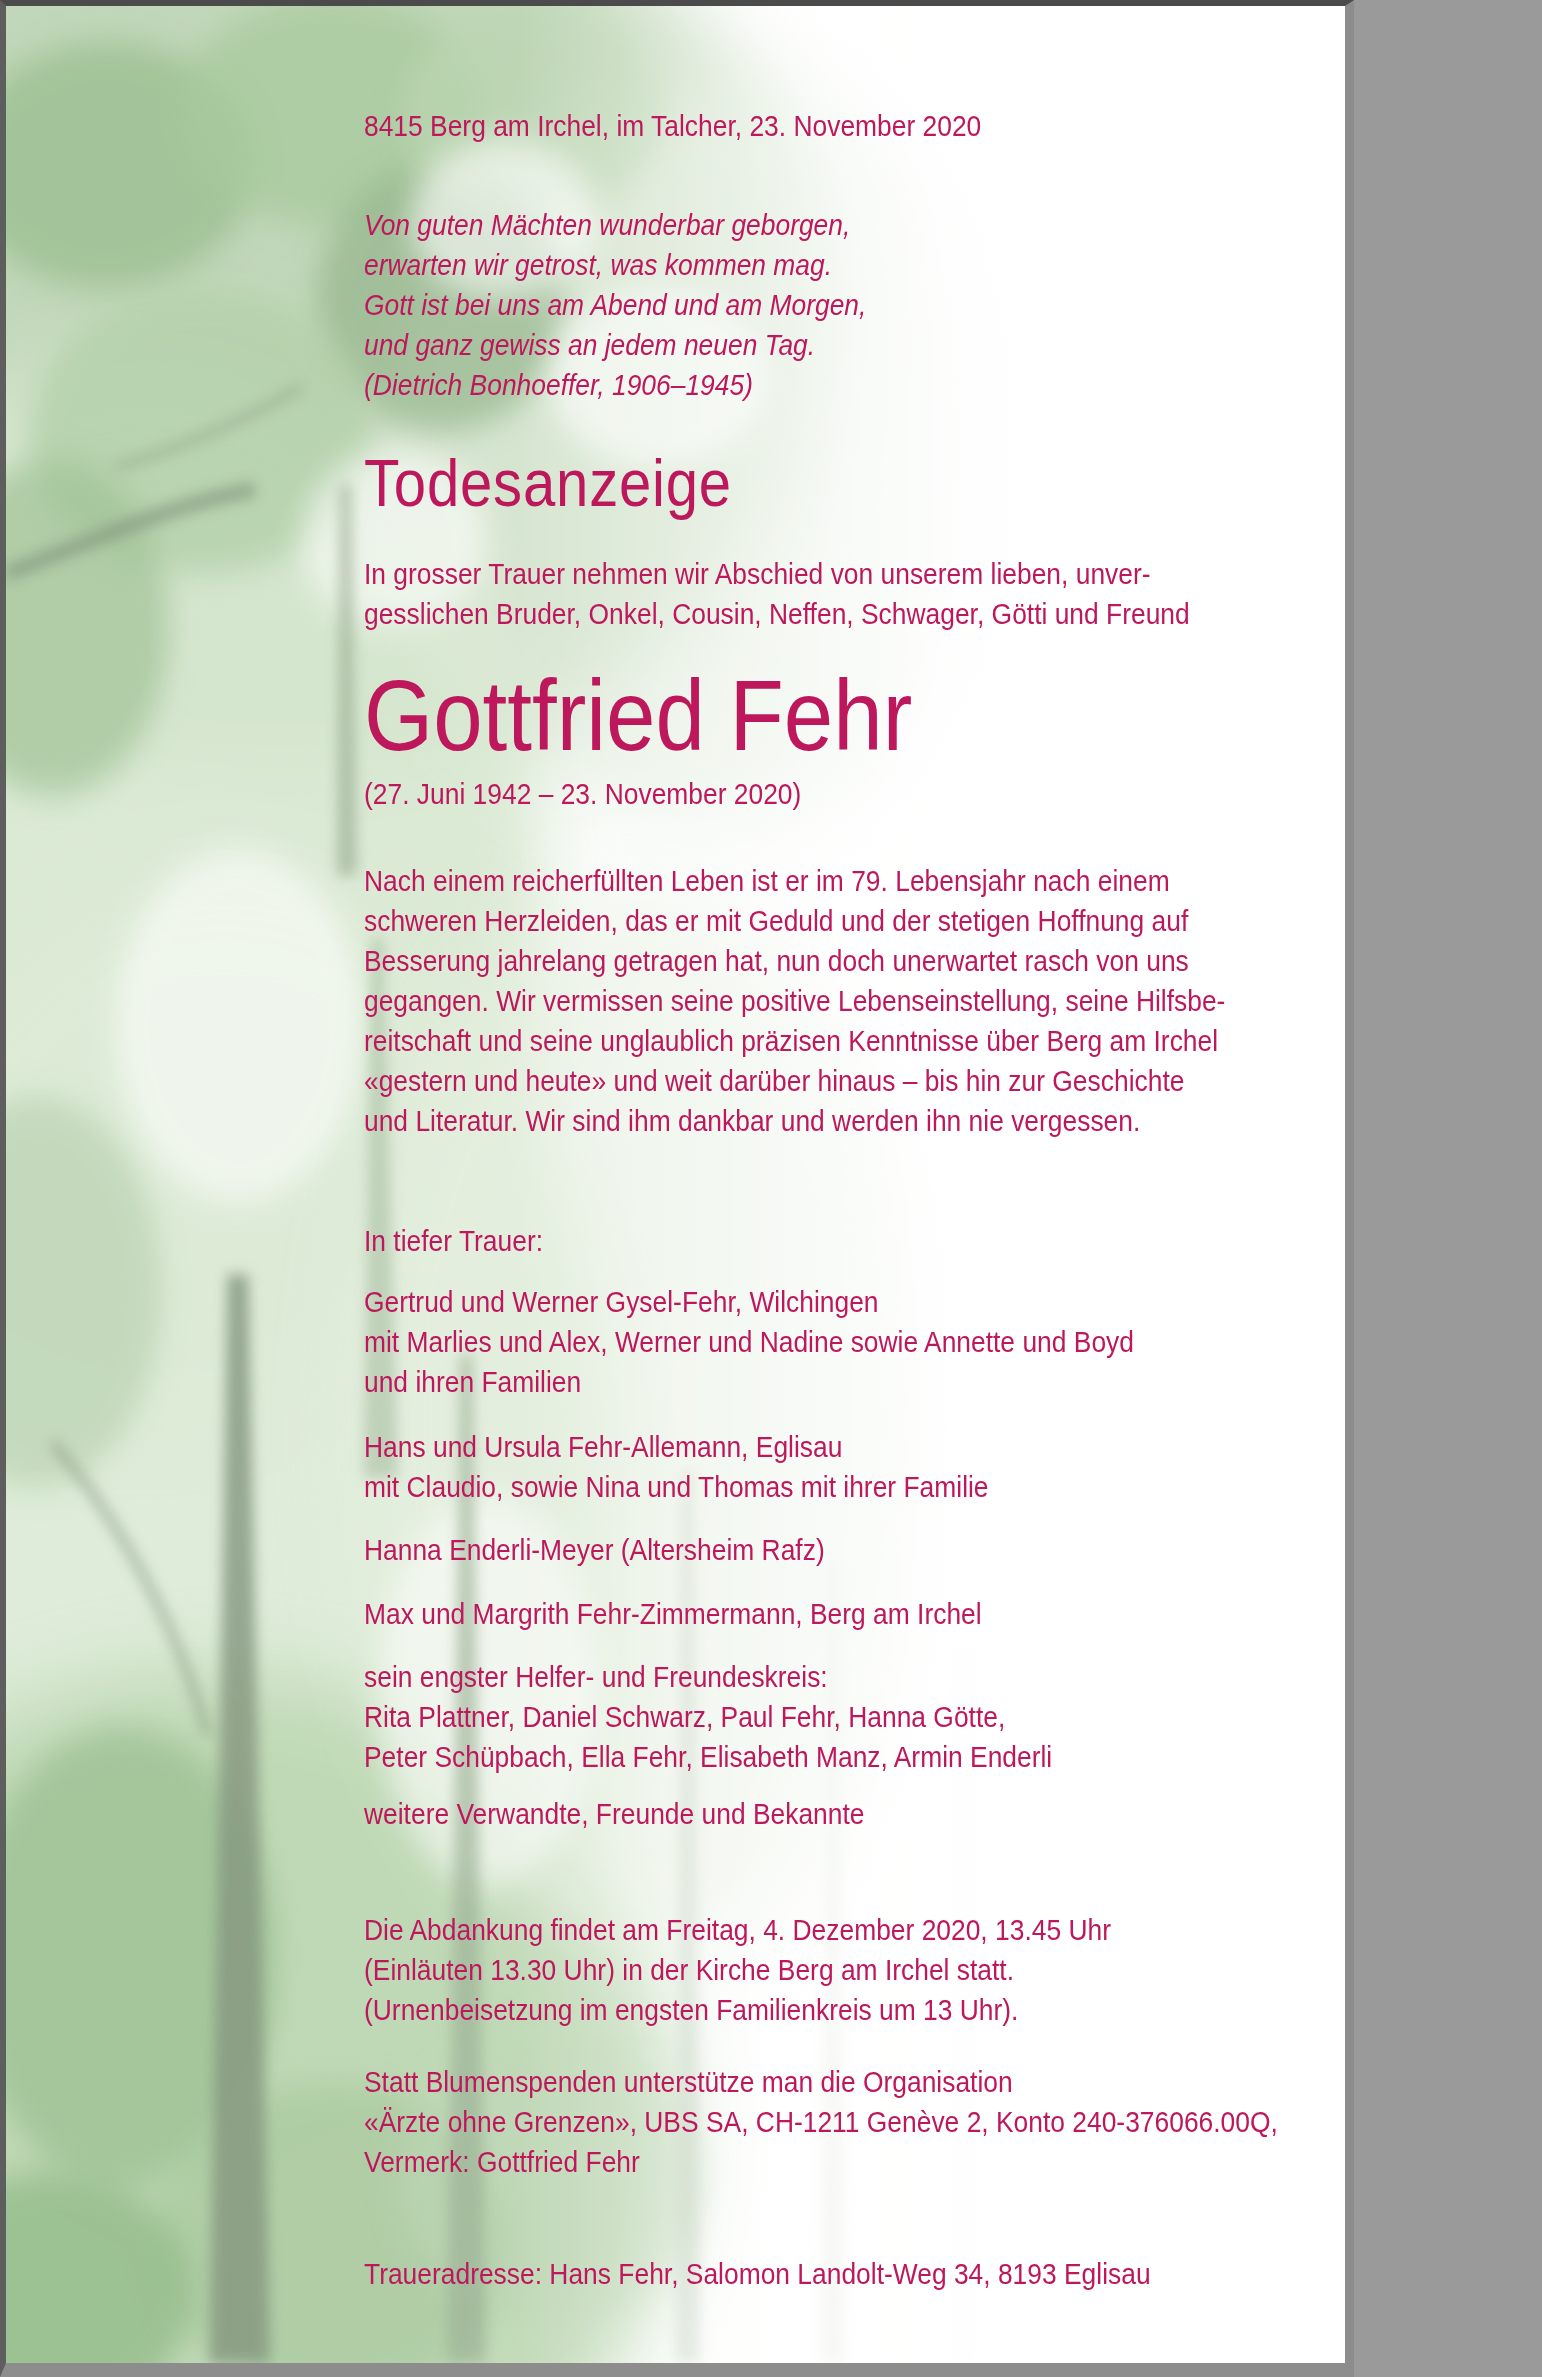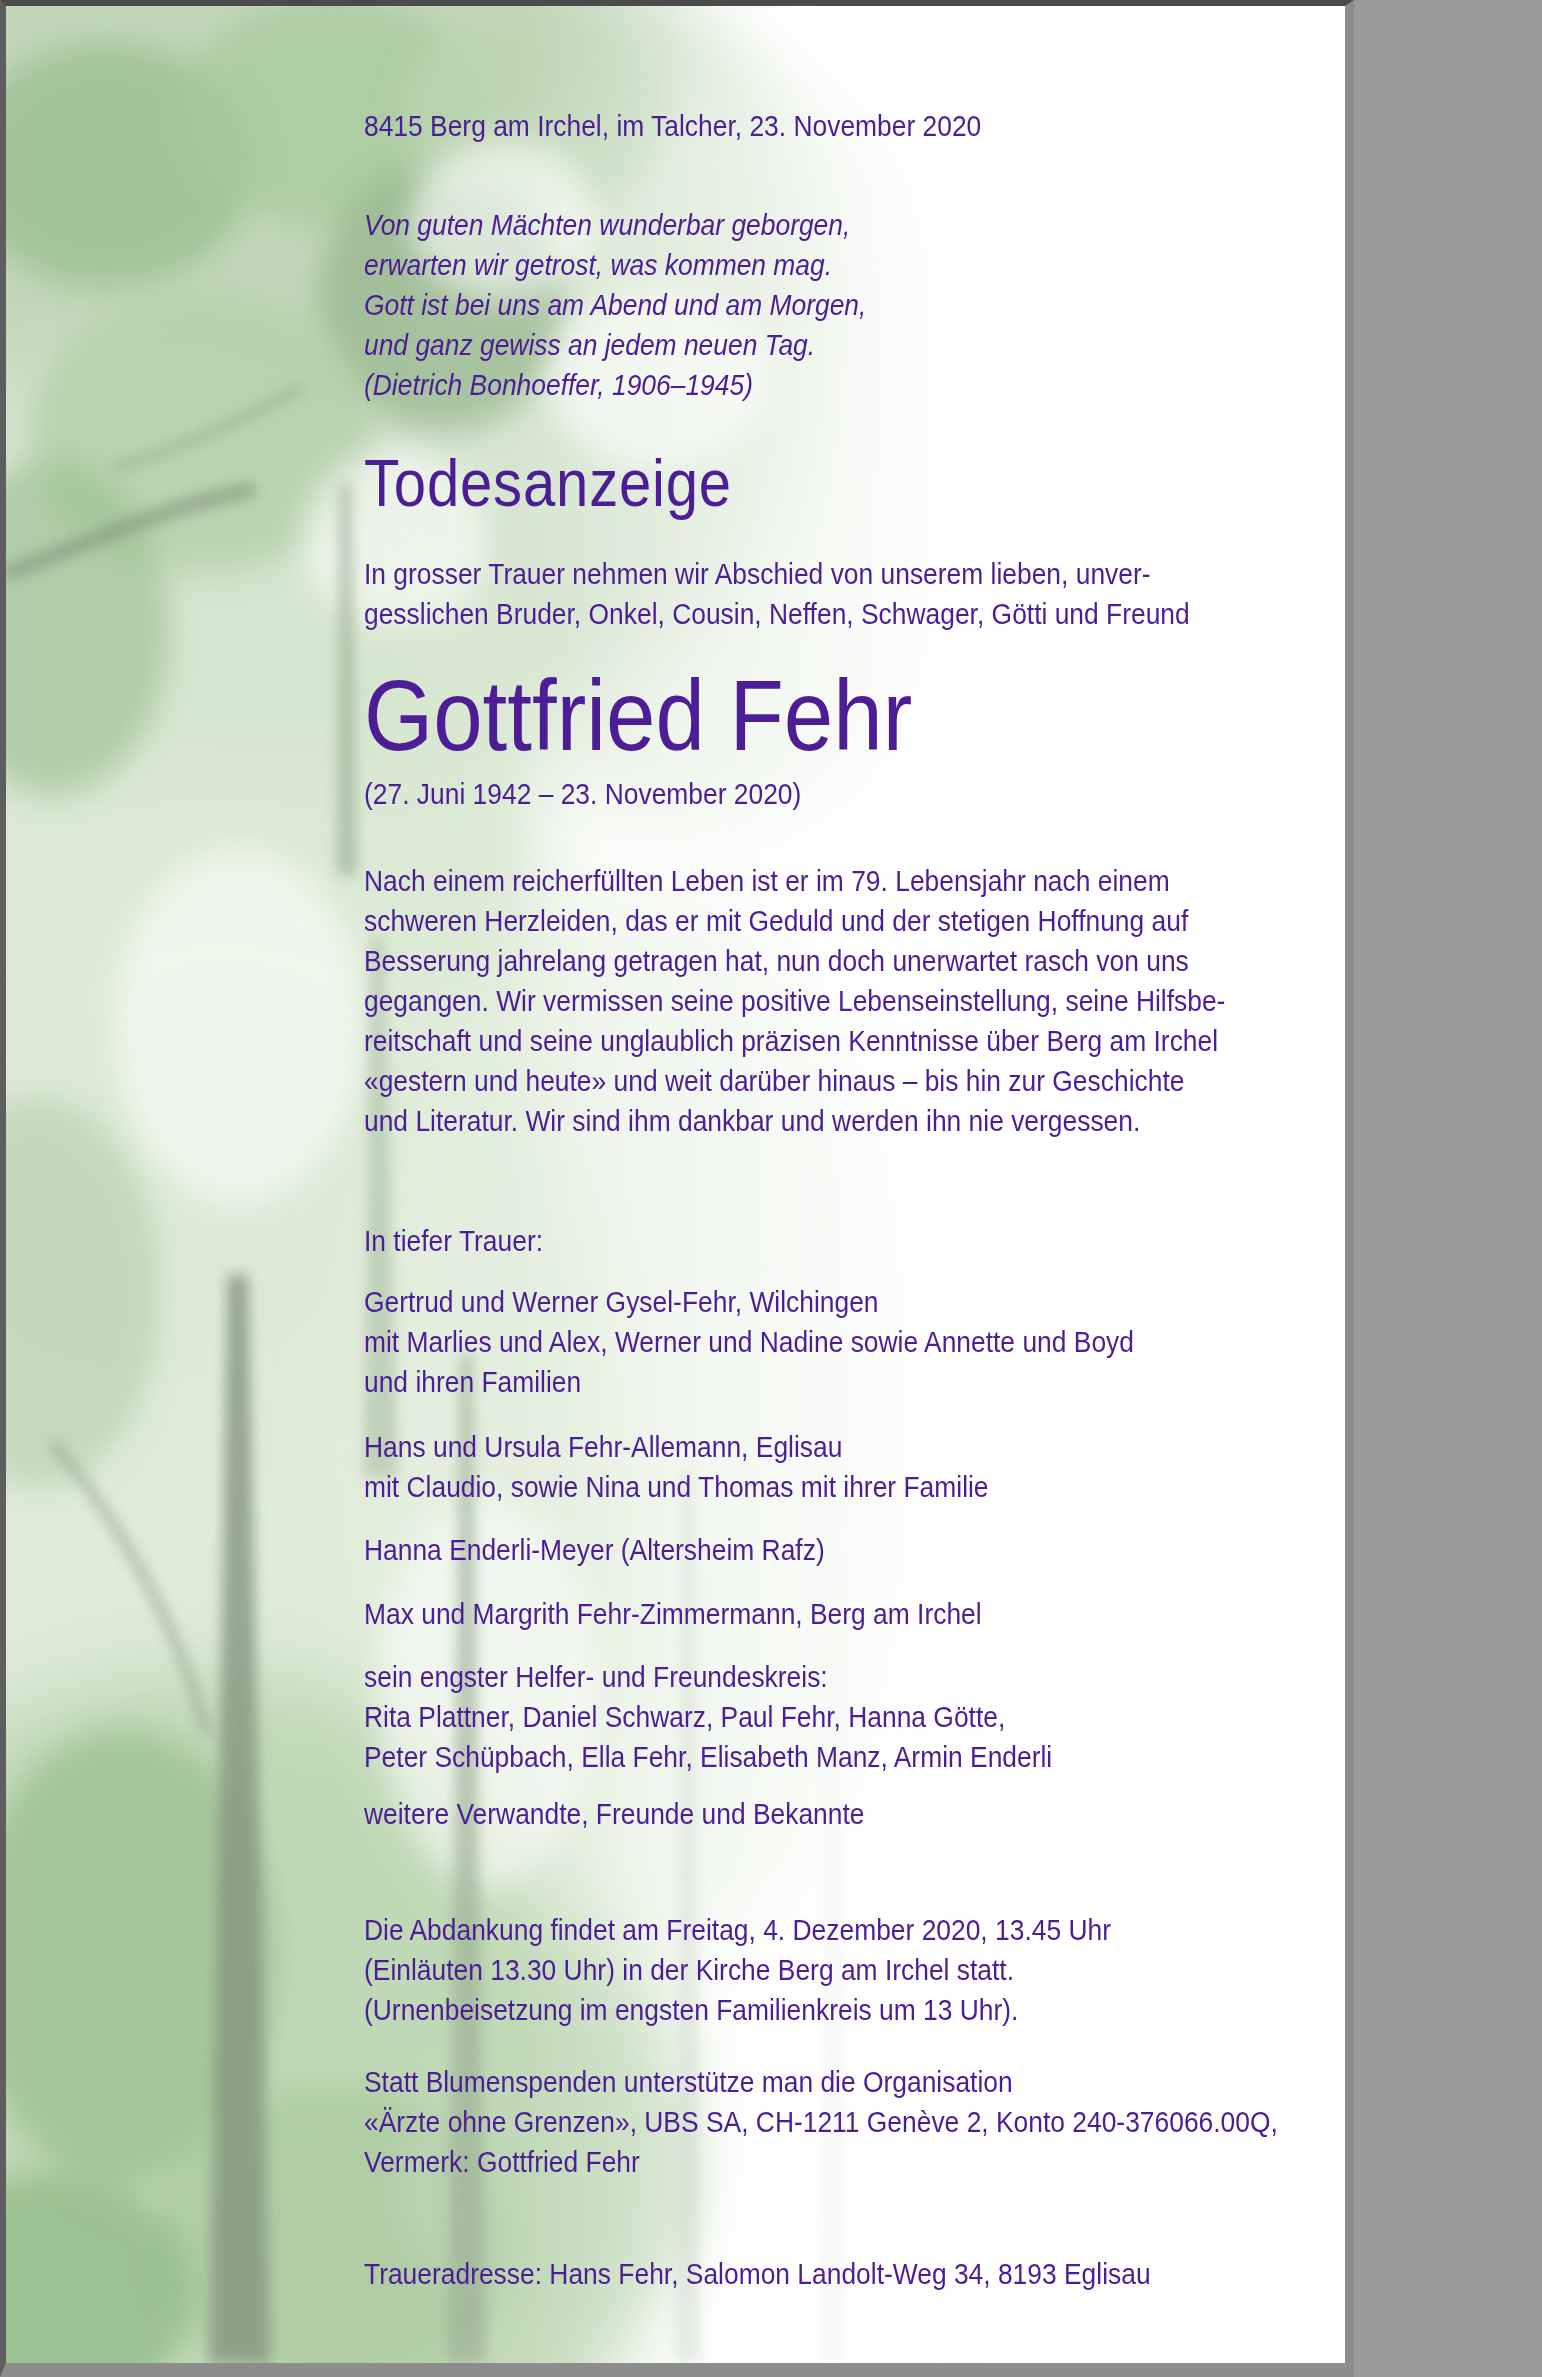--- a/index.html
+++ b/index.html
@@ -7,21 +7,21 @@
     position:relative;
     width:1354px;height:2377px;
     box-sizing:border-box;
     background:#ffffff;
     border-top:6.3px solid #4b4b4b;
     border-left:6.3px solid #5e5e5e;
     border-right:9.8px solid #8d8d8d;
     border-bottom:14.3px solid #8d8d8d;
     overflow:hidden;
     font-family:"Liberation Sans","DejaVu Sans",sans-serif;
-    color:#4c1d95;
+    color:#be185d;
   }
   .bg{position:absolute;top:0;left:0;width:100%;height:100%;}
   .tb{position:absolute;left:358px;transform:scaleX(0.88);transform-origin:0 0;white-space:nowrap;}
   .body-size{font-size:30px;line-height:40px;}
   .italic{font-style:italic;}
   .heading{font-size:66px;line-height:75px;font-weight:400;letter-spacing:0.9px;}
   .bigname{font-size:101px;line-height:101px;font-weight:400;}
   .line{white-space:nowrap;}
 </style>
 </head>

